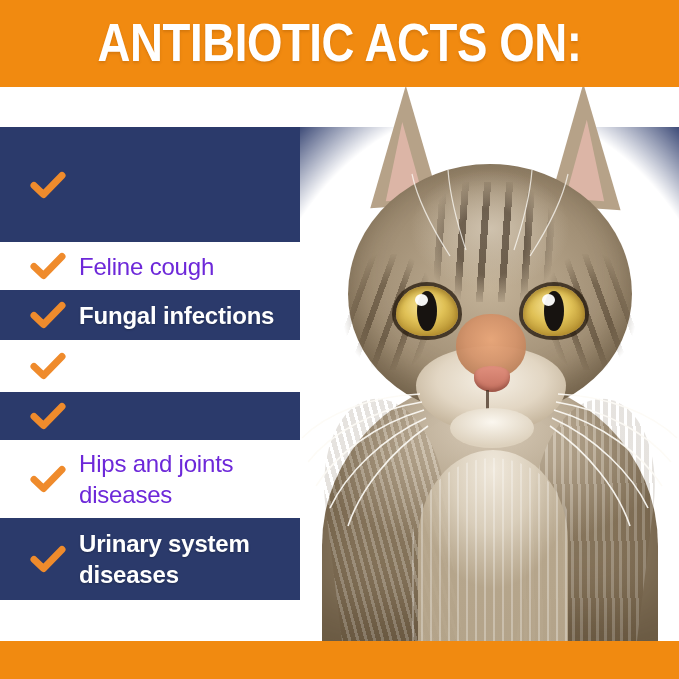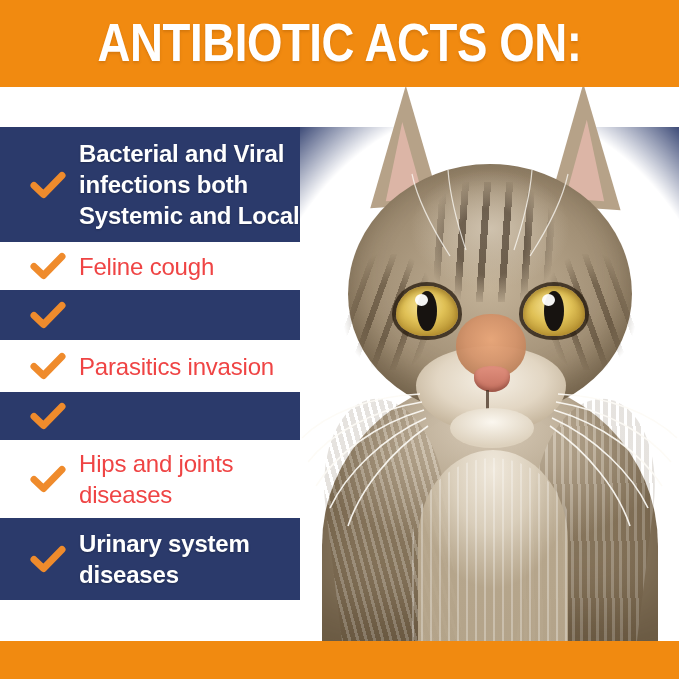--- a/index.html
+++ b/index.html
@@ -161,60 +161,57 @@
   .check svg{display:block;width:36px;height:30px;}
 
   .row-text{
     font-size:24px;
     line-height:31px;
     white-space:pre-line;
     max-width:300px;
     letter-spacing:-.2px;
   }
   .row.navy .row-text{color:#FFFFFF;font-weight:700;text-shadow:0 1px 2px rgba(0,0,0,.25);}
-  .row.white .row-text{color:#ef4444;font-weight:400;}
+  .row.white .row-text{color:#6d28d9;font-weight:400;}
 </style>
 </head>
 <body>
 
 <div id="poster">
 
   <div class="rows" id="rows">
       <div class="row navy" style="top: 127px; height: 115px;">
         <span class="check">
           <svg viewBox="0 0 36 30">
             <path d="M4 15.5 L13.5 24.5 L32 5.5" fill="none" stroke="#EF8B2C" stroke-width="7" stroke-linecap="round" stroke-linejoin="round"></path>
           </svg>
         </span>
-        <span class="row-text">Bacterial and Viral
-infections both
-Systemic and Local</span>
       </div>
       <div class="row white" style="top: 242px; height: 48px;">
         <span class="check">
           <svg viewBox="0 0 36 30">
             <path d="M4 15.5 L13.5 24.5 L32 5.5" fill="none" stroke="#EF8B2C" stroke-width="7" stroke-linecap="round" stroke-linejoin="round"></path>
           </svg>
         </span>
         <span class="row-text">Feline cough</span>
       </div>
       <div class="row navy" style="top: 290px; height: 50px;">
         <span class="check">
           <svg viewBox="0 0 36 30">
             <path d="M4 15.5 L13.5 24.5 L32 5.5" fill="none" stroke="#EF8B2C" stroke-width="7" stroke-linecap="round" stroke-linejoin="round"></path>
           </svg>
         </span>
+        <span class="row-text">Fungal infections</span>
       </div>
       <div class="row white" style="top: 340px; height: 52px;">
         <span class="check">
           <svg viewBox="0 0 36 30">
             <path d="M4 15.5 L13.5 24.5 L32 5.5" fill="none" stroke="#EF8B2C" stroke-width="7" stroke-linecap="round" stroke-linejoin="round"></path>
           </svg>
         </span>
-        <span class="row-text">Parasitics invasion</span>
       </div>
       <div class="row navy" style="top: 392px; height: 48px;">
         <span class="check">
           <svg viewBox="0 0 36 30">
             <path d="M4 15.5 L13.5 24.5 L32 5.5" fill="none" stroke="#EF8B2C" stroke-width="7" stroke-linecap="round" stroke-linejoin="round"></path>
           </svg>
         </span>
       </div>
       <div class="row white" style="top: 440px; height: 78px;">
         <span class="check">

